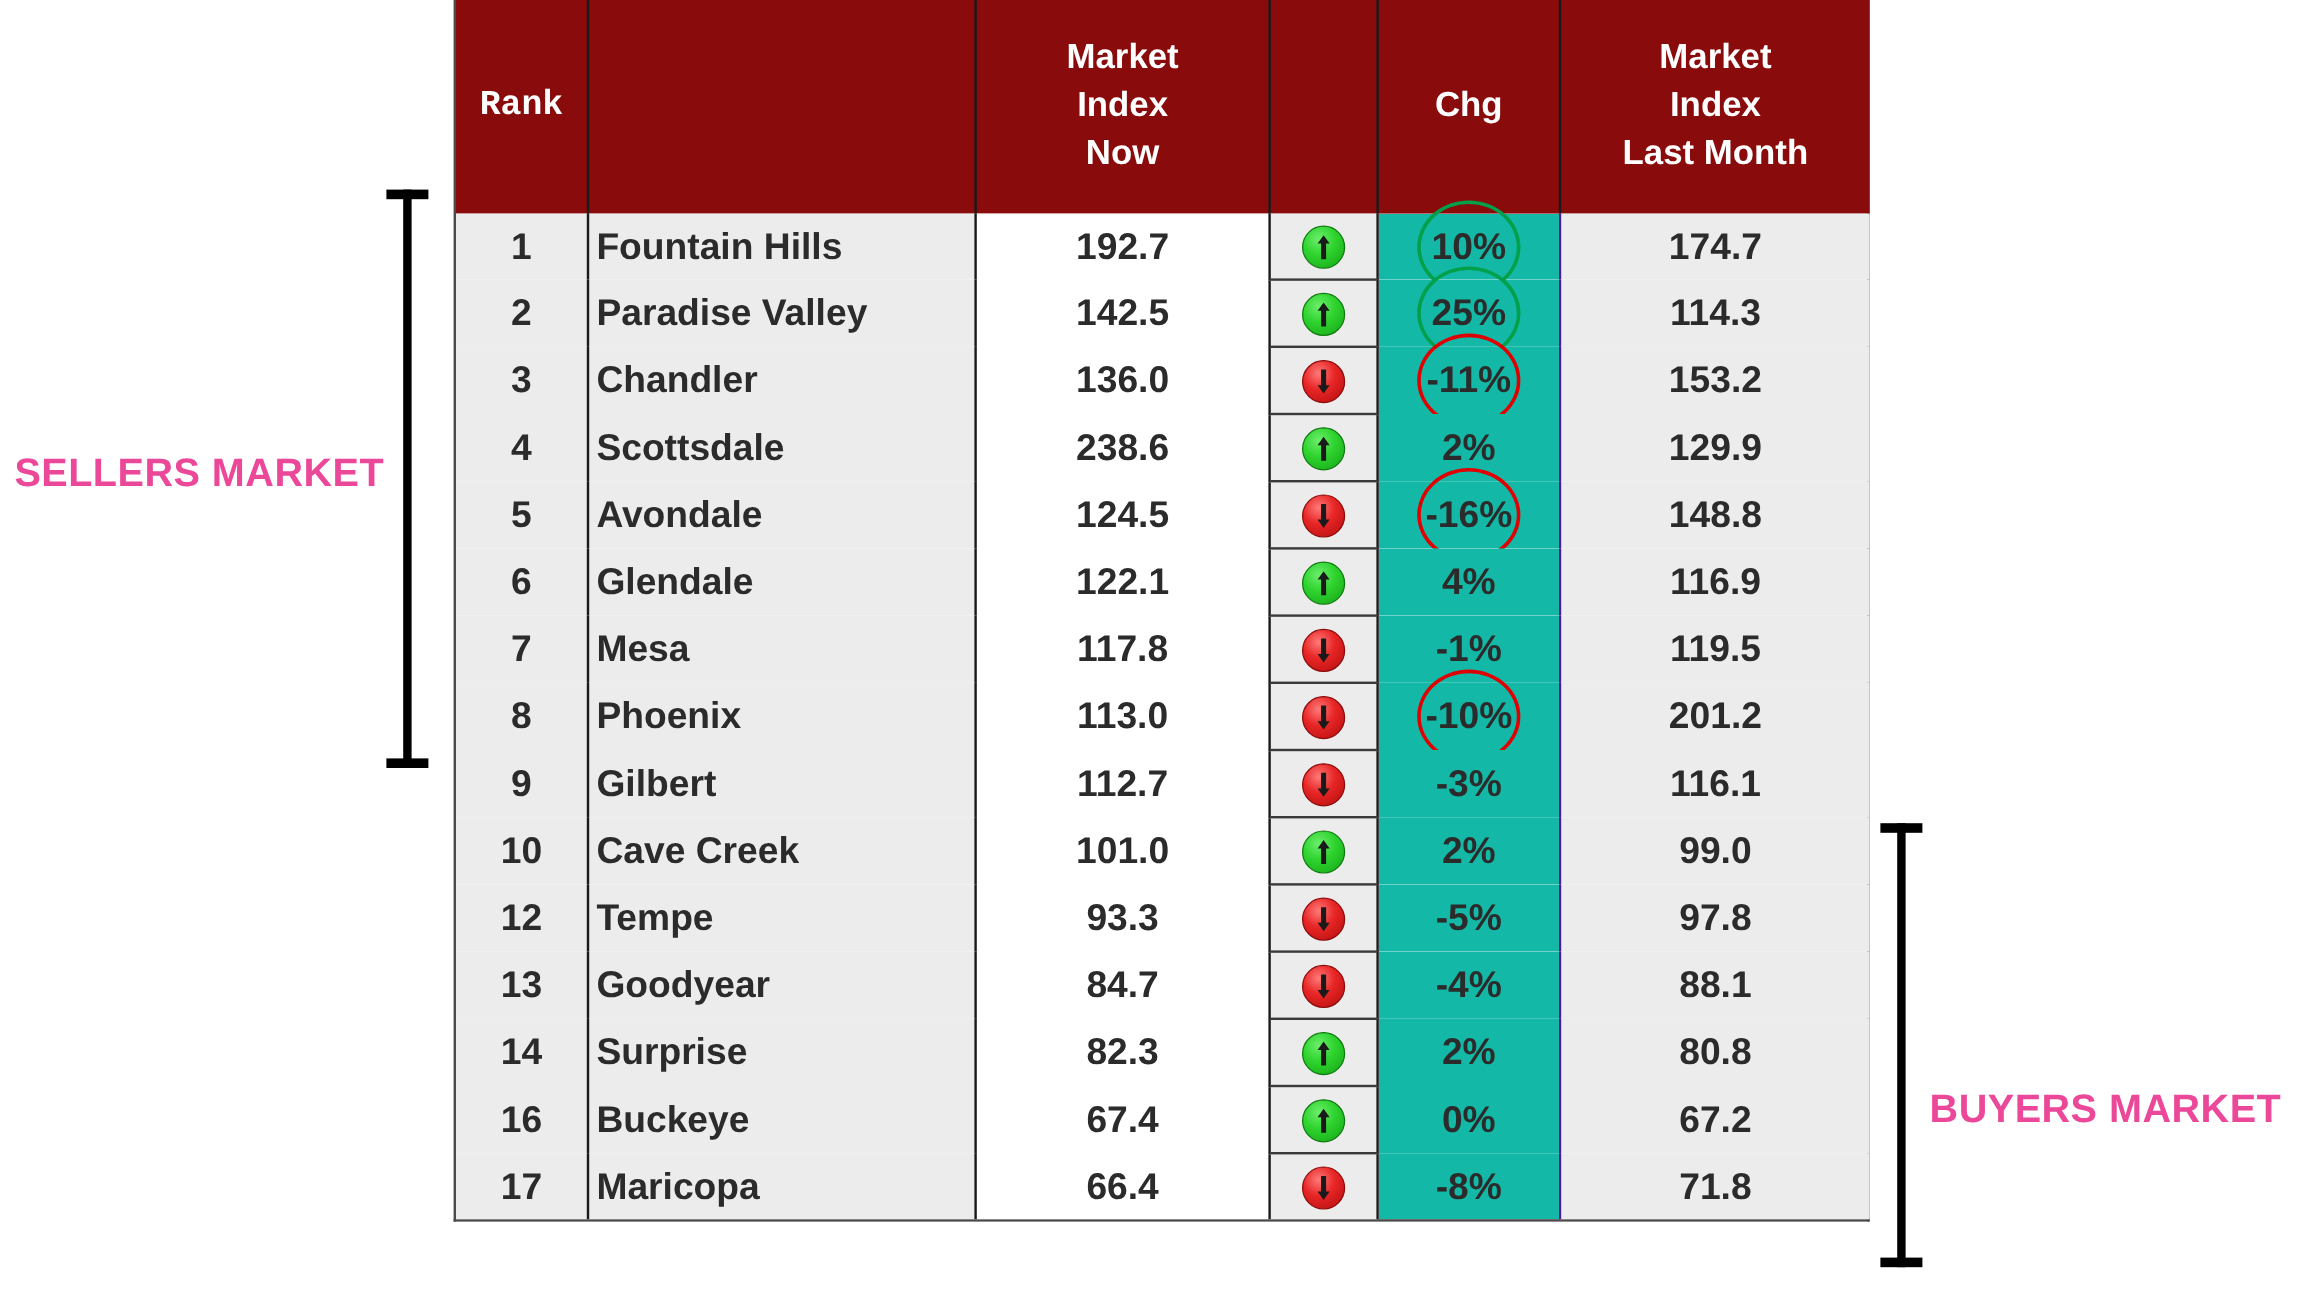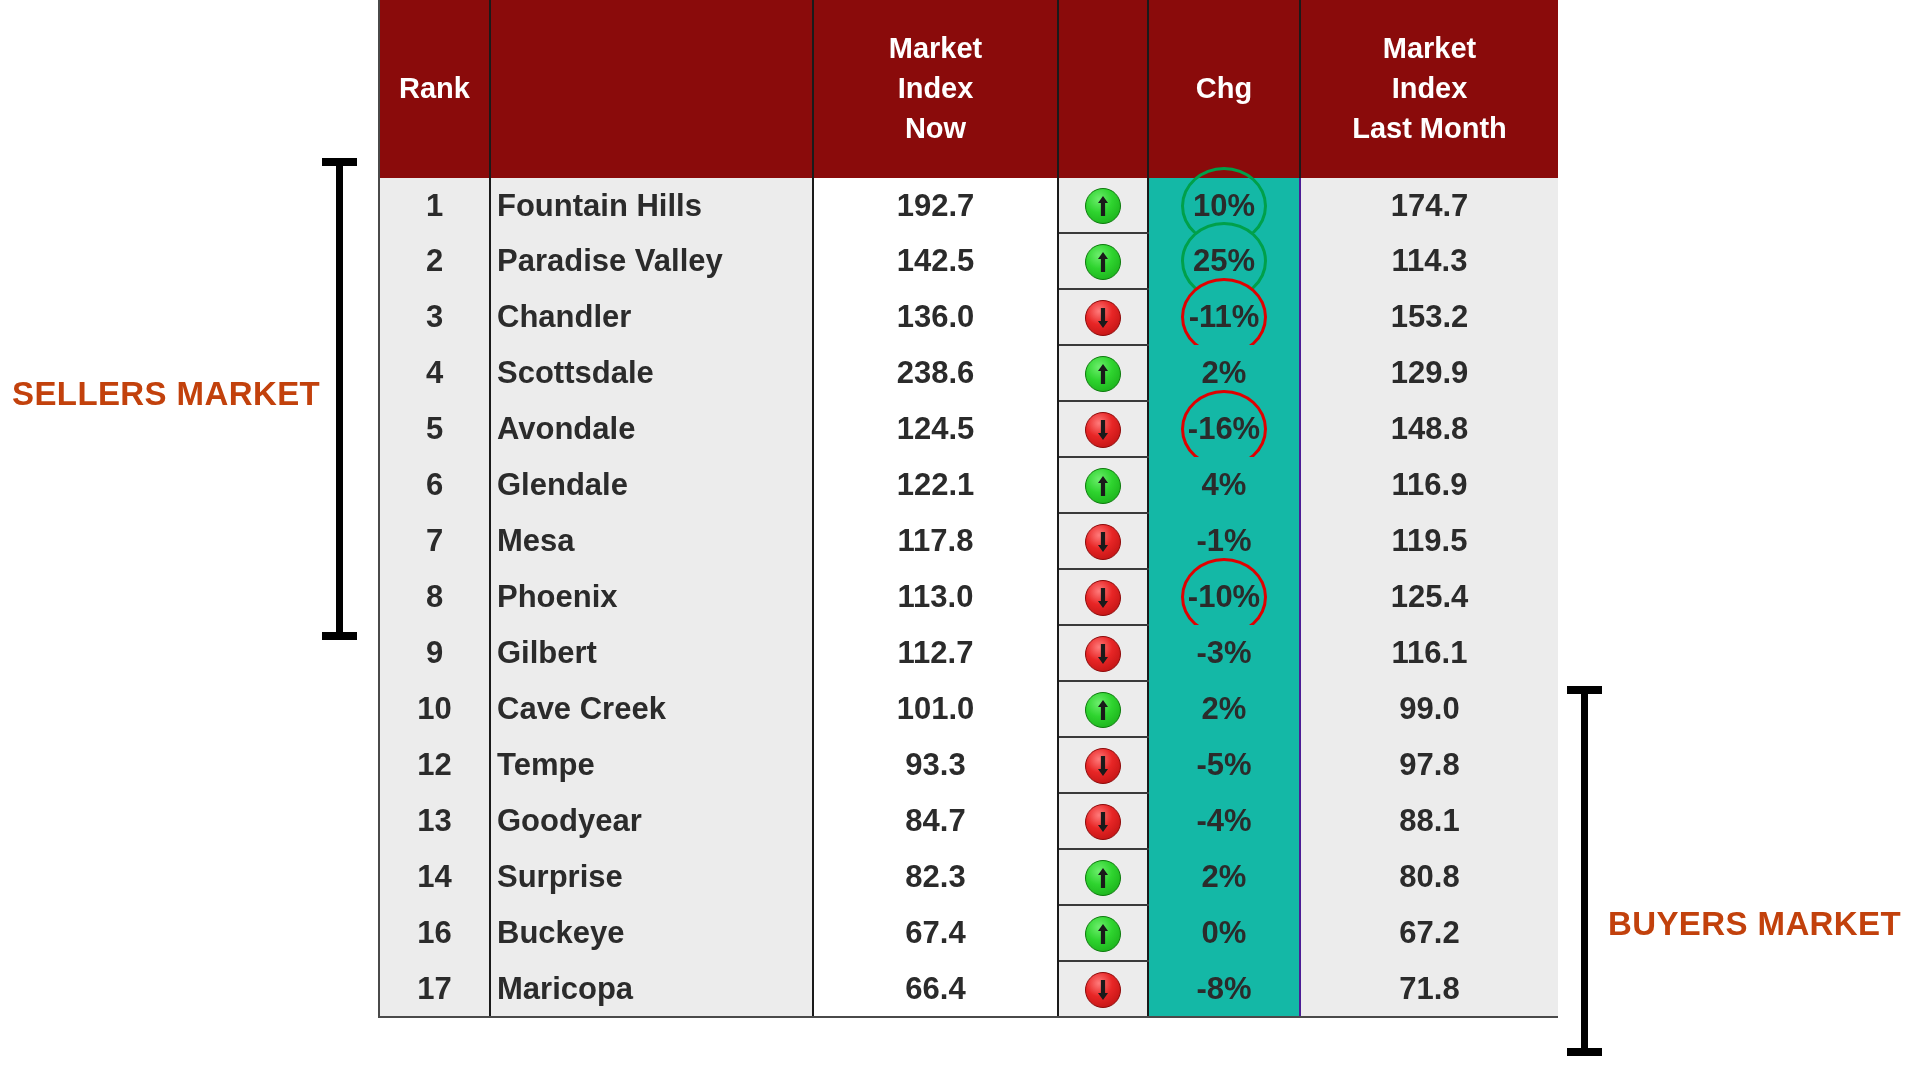--- a/index.html
+++ b/index.html
@@ -38,21 +38,21 @@
   .bracket .cap.top { top: 0; }
   .bracket .cap.bottom { bottom: 0; }
 
   #sellers-bracket { left: 320px; top: 158px; height: 482px; }
   #buyers-bracket  { left: 1565px; top: 686px; height: 370px; }
 
   .market-label {
     position: absolute;
     font-size: 33px;
     font-weight: 700;
-    color: #c2410c;
+    color: #ec4899;
     letter-spacing: 0.4px;
     white-space: nowrap;
     font-family: "Liberation Sans", sans-serif;
   }
   #sellers-label { left: 12px; top: 375px; }
   #buyers-label  { left: 1608px; top: 905px; }
 
   
   #market-table-wrap {
     position: absolute;
@@ -76,21 +76,21 @@
     font-weight: 700;
     line-height: 1.38;
     padding: 8px 4px 10px 4px;
     vertical-align: middle;
     border-left: 2px solid #1a1a1a;
     border-right: 2px solid #1a1a1a;
     font-family: "Liberation Sans", sans-serif;
     height: 178px;
     box-sizing: border-box;
   }
-  table.market-table th.first { border-left: none; }
+  table.market-table th.first { border-left: none; font-family: Liberation Mono, monospace; }
   table.market-table th.last  { border-right: none; }
 
   
   th.city-head .ghost {
     color: rgba(255,255,255,0.055);
     font-size: 26px;
     font-weight: 700;
     letter-spacing: 0.5px;
     display: block;
   }
@@ -308,21 +308,21 @@
           <td class="last">119.5</td>
         </tr>
         <tr>
           <td class="rank">8</td>
           <td class="city">Phoenix</td>
           <td class="now">113.0</td>
           <td class="arrow"><span class="arrow-badge down"><svg width="13" height="22" viewBox="0 0 13 22">
                 <path d="M6.5 21 L11.5 14 H8.6 V1 H4.4 V14 H1.5 Z" fill="#1a1a1a"></path>
               </svg></span></td>
           <td class="chg"><span>-10%</span><span class="highlight-ellipse red"></span></td>
-          <td class="last">125.4</td>
+          <td class="last">201.2</td>
         </tr>
         <tr>
           <td class="rank">9</td>
           <td class="city">Gilbert</td>
           <td class="now">112.7</td>
           <td class="arrow"><span class="arrow-badge down"><svg width="13" height="22" viewBox="0 0 13 22">
                 <path d="M6.5 21 L11.5 14 H8.6 V1 H4.4 V14 H1.5 Z" fill="#1a1a1a"></path>
               </svg></span></td>
           <td class="chg"><span>-3%</span></td>
           <td class="last">116.1</td>

